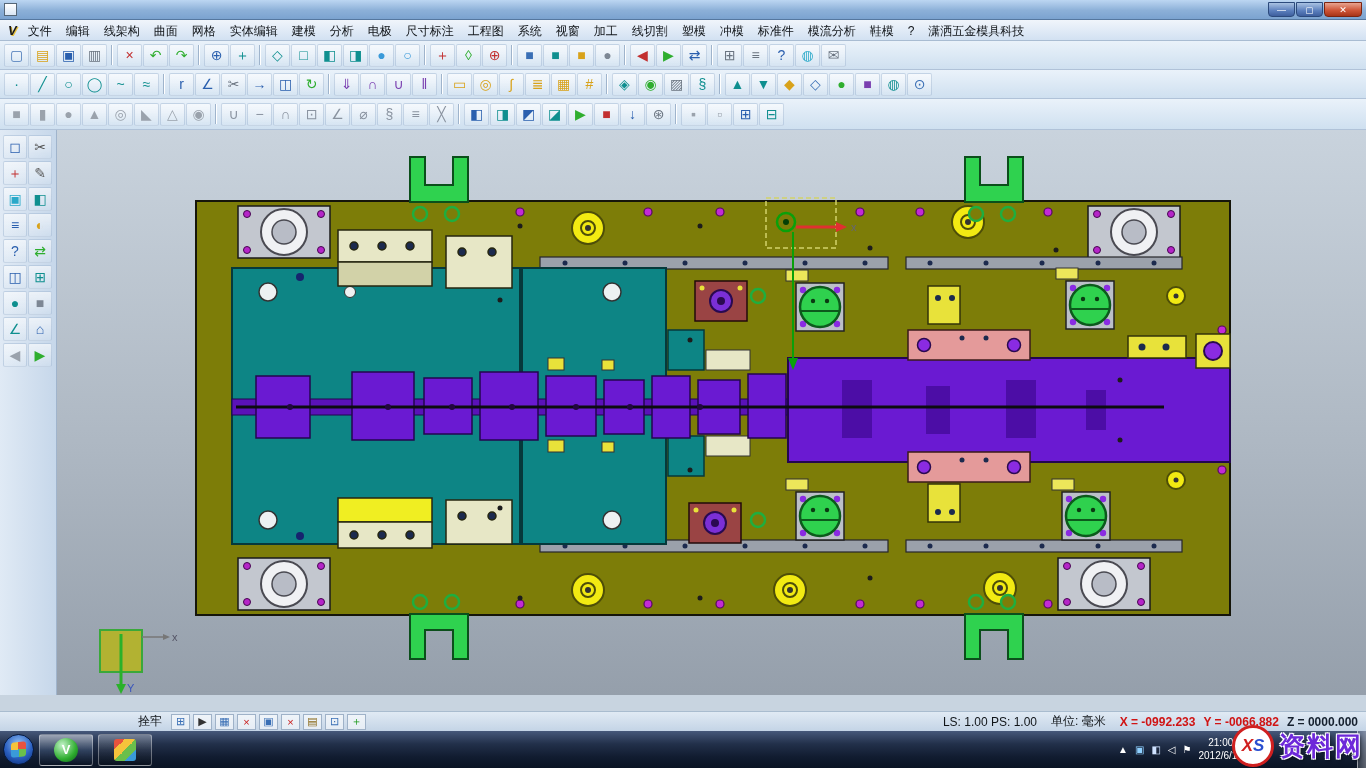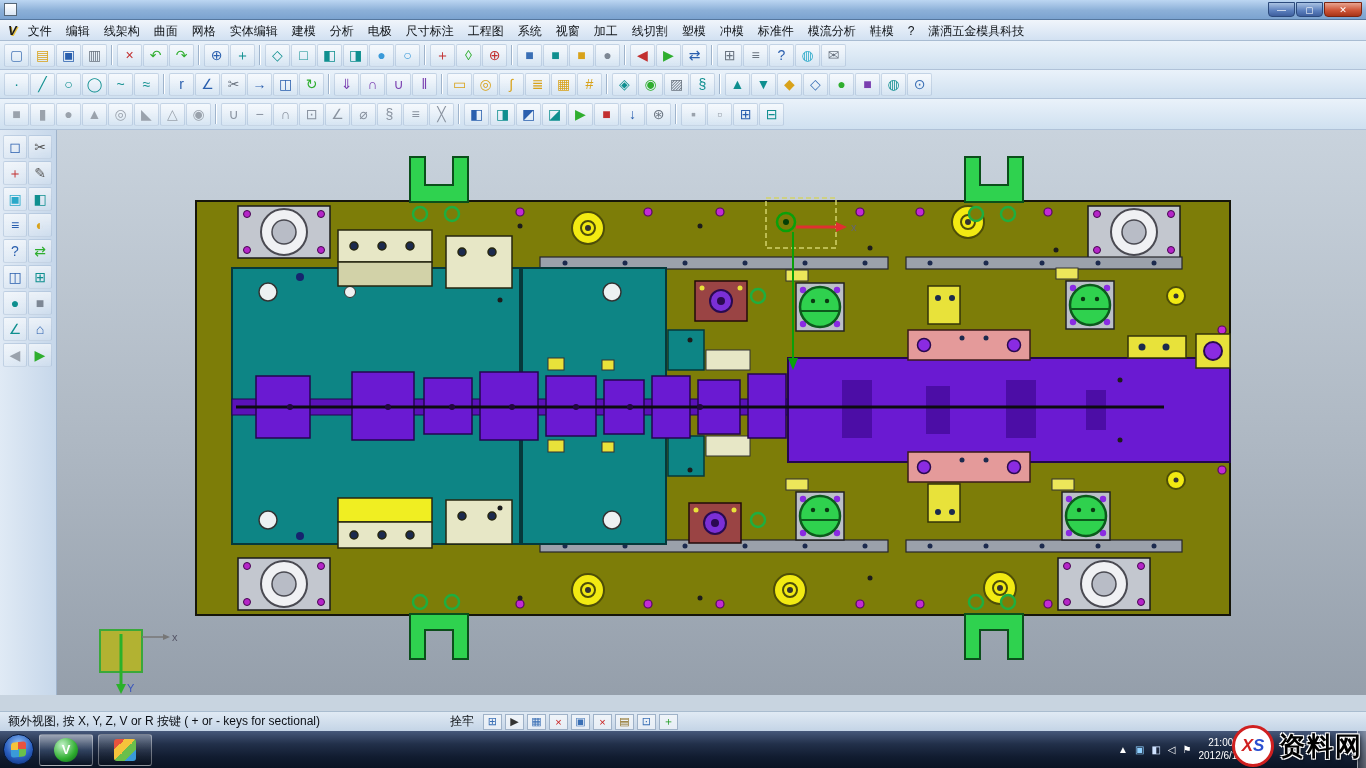--- a/index.html
+++ b/index.html
@@ -104,21 +104,21 @@
   .clock{color:#fff;font-size:10px;line-height:1.25;text-align:center;}
   .show-desktop{position:absolute;right:0;top:0;bottom:0;width:9px;
     background:linear-gradient(90deg,rgba(255,255,255,.15),rgba(255,255,255,.35));
     border-left:1px solid rgba(255,255,255,.4);}
 
   
   .watermark{position:absolute;right:3px;bottom:1px;display:flex;align-items:center;gap:5px;z-index:60;}
   .wm-logo{width:42px;height:42px;border-radius:50%;background:#fff;border:3px solid #d02020;
     display:flex;align-items:center;justify-content:center;font-weight:bold;font-style:italic;font-size:17px;}
   .wm-x{color:#d02020;}.wm-s{color:#2a4fd0;}
-  .wm-text{font-size:26px;font-weight:bold;color:#000000;letter-spacing:2px;
+  .wm-text{font-size:26px;font-weight:bold;color:#6d28d9;letter-spacing:2px;
     text-shadow:-1px -1px 0 #fff,1px -1px 0 #fff,-1px 1px 0 #fff,1px 1px 0 #fff,2px 2px 3px rgba(0,0,0,.45);}
 </style>
 </head>
 <body>
 
 <div class="app">
 
   <div class="titlebar">
     <span class="title-doc-icon"></span>
     <div class="win-btns">
@@ -610,35 +610,43 @@
           <polygon points="163,634 170,637 163,640" fill="#777"></polygon>
           <text x="172" y="641" font-size="11" fill="#556" font-family="Liberation Sans, sans-serif">x</text>
           <text x="127" y="692" font-size="11" fill="#3a55bb" font-family="Liberation Sans, sans-serif">Y</text>
         </g>
       </svg>
     </div>
   </div>
 
 
   <div class="statusrow">
-    <span class="prompt">额外视图, 按 X, Y, Z, V or R 按键 ( + or - keys for sectional)</span>
     <div class="mid-cluster">
       <span class="lock-label">拴牢</span>
       <span style="display:flex;gap:3px;">
           <span class="sicon" style="color: rgb(58, 111, 181);">⊞</span>
           <span class="sicon" style="color: rgb(51, 51, 51);">▶</span>
           <span class="sicon" style="color: rgb(58, 111, 181);">▦</span>
           <span class="sicon" style="color: rgb(200, 26, 26);">×</span>
           <span class="sicon" style="color: rgb(58, 111, 181);">▣</span>
           <span class="sicon" style="color: rgb(200, 26, 26);">×</span>
           <span class="sicon" style="color: rgb(138, 106, 26);">▤</span>
           <span class="sicon" style="color: rgb(58, 111, 181);">⊡</span>
           <span class="sicon" style="color: rgb(26, 154, 26);">＋</span>
         </span>
     </div>
+    <div class="right-stats">
+      <span class="stat">LS: 1.00 PS: 1.00</span>
+      <span class="stat">单位: 毫米</span>
+      <span class="coords">
+        <span class="coord-x">X = -0992.233</span>
+        <span class="coord-y">Y = -0066.882</span>
+        <span class="coord-z">Z = 0000.000</span>
+      </span>
+    </div>
   </div>
 
   <div class="taskbar">
     <div class="start-orb">
       <div class="flag"></div>
     </div>
     <div class="task-btn active">
       <span class="visi-orb">V</span>
     </div>
     <div class="task-btn">

